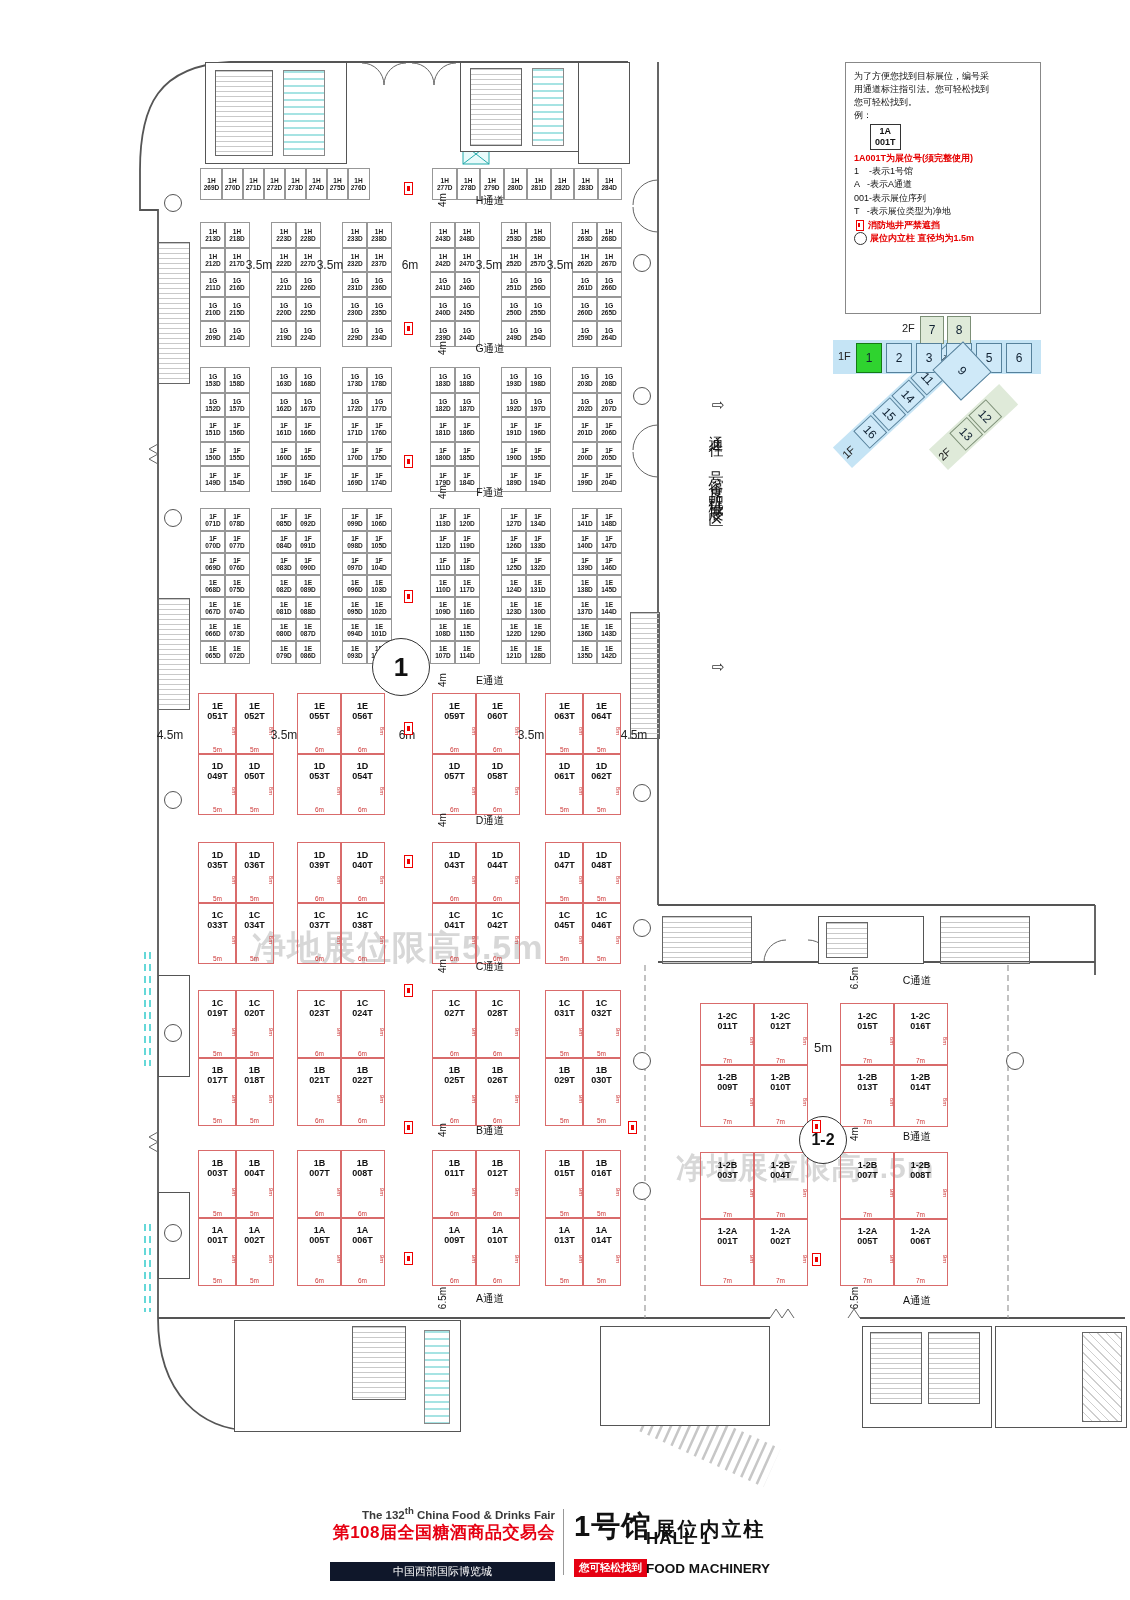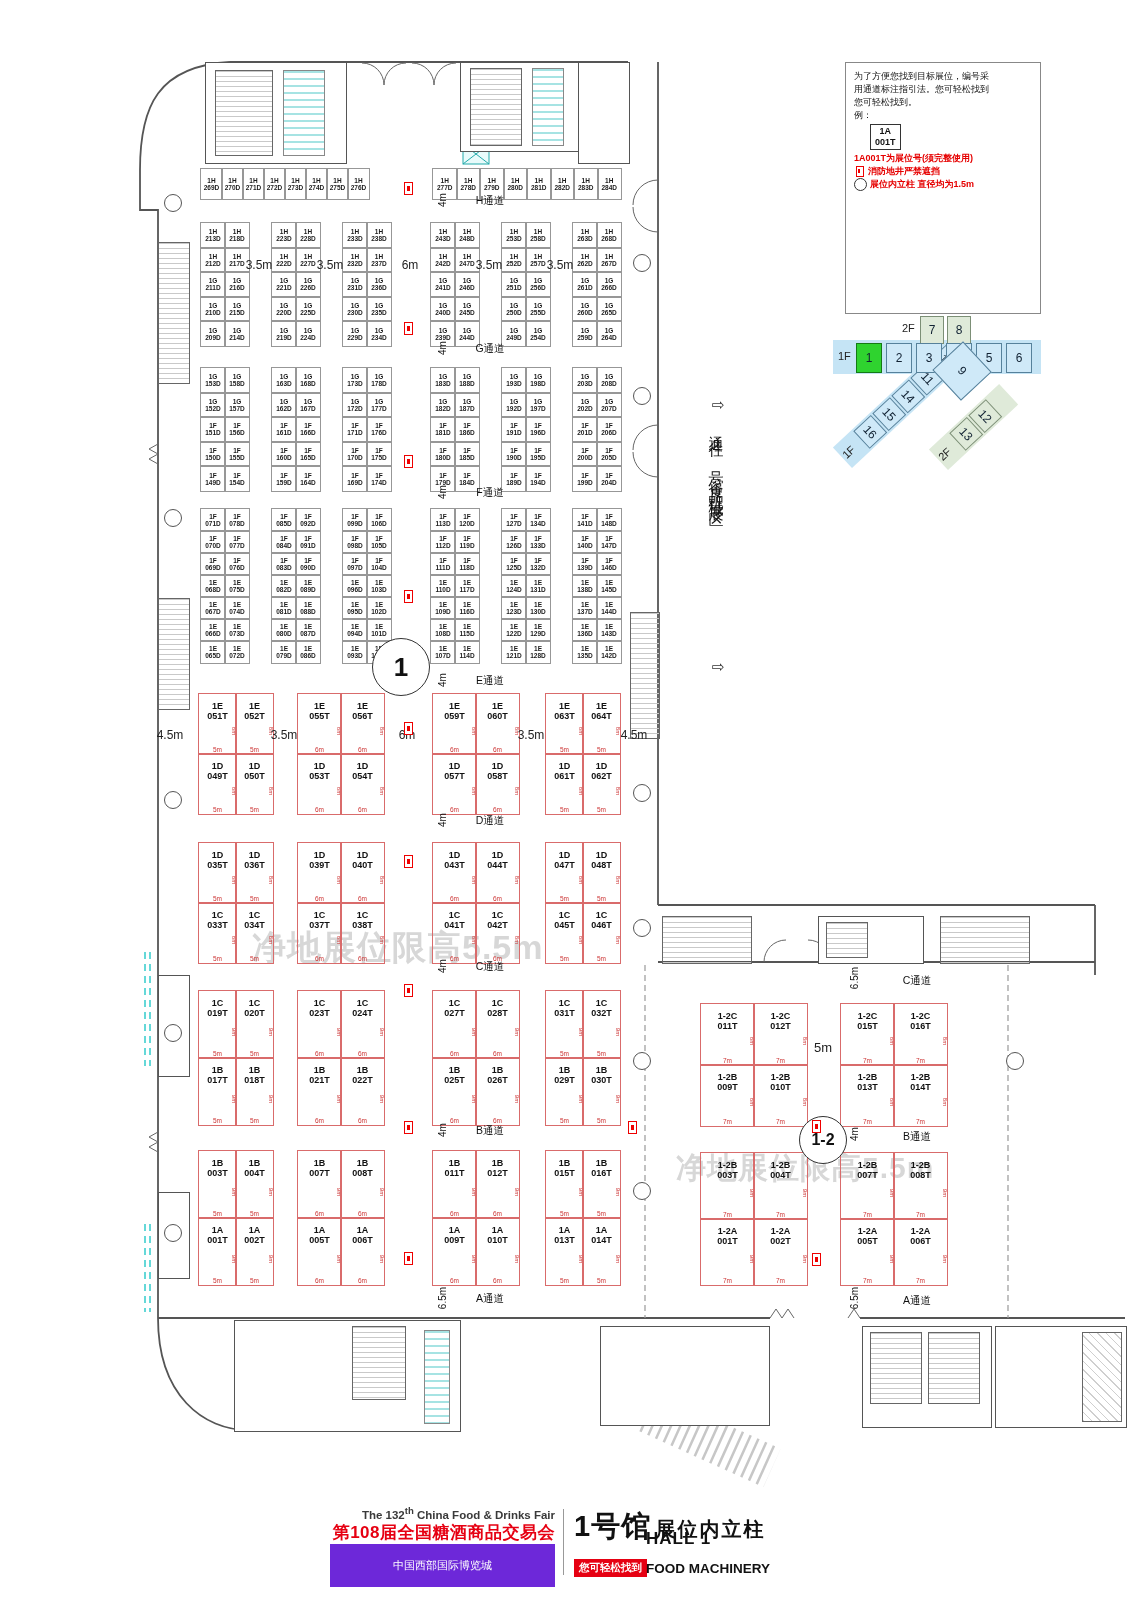--- a/index.html
+++ b/index.html
@@ -46,21 +46,21 @@
   .mm-green{background:#dfead9;border-color:#7c8f76}
   .mm-current{background:#2fd32f;border-color:#157a15}
   .mm-label{font-size:11px;color:#222;z-index:4}
   .mm-strip{background:#c5e4f5;z-index:3}
   .mm-strip2{background:#dfead9;z-index:3}
   .mm-rot span{transform:rotate(90deg);display:block}
   
   #footer{left:330px;top:1505px;width:470px;height:80px;z-index:4}
   .ft-en{font-size:11.5px;font-weight:bold;color:#3a3a3a;text-align:right}
   .ft-cn{font-size:17px;font-weight:bold;color:#e60012;text-align:right;letter-spacing:.5px}
-  .ft-venue{background:#6d28d9;color:#fff;font-size:11px;text-align:center;padding:14px 0;margin-top:0}
+  .ft-venue{background:#0f172a;color:#fff;font-size:11px;text-align:center;padding:2px 0;margin-top:18px}
   .ft-div{position:absolute;left:233px;top:4px;width:1px;height:66px;background:#999}
   .ft-hallcn{font-size:29px;font-weight:bold;color:#111;letter-spacing:1px}
   .ft-type{font-size:20px;font-weight:bold;color:#111;letter-spacing:2px}
   .ft-badge{display:inline-block;background:#e60012;color:#fff;font-size:10.5px;font-weight:bold;padding:2px 5px}
   .ft-hallen{font-size:17px;font-weight:800;color:#111;letter-spacing:1px}
   .ft-typeen{font-size:13.5px;font-weight:800;color:#111}
 </style>
 </head>
 <body>
 
@@ -119,20 +119,21 @@
         <div>为了方便您找到目标展位，编号采</div>
         <div>用通道标注指引法。您可轻松找到</div>
         <div>您可轻松找到。</div>
       </div>
     <div>例：</div>
     <div class="lg-exbox">
       <div>1A</div>
       <div>001T</div>
     </div>
     <div class="red">1A001T为展位号(须完整使用)</div>
+    <div class="lg-code" id="lg-code"><div>1    -表示1号馆</div><div>A   -表示A通道</div><div>001-表示展位序列</div><div>T   -表示展位类型为净地</div></div>
     <div class="lg-item">
       <span class="lg-fire">
           <i></i>
         </span>
       <span class="red">消防地井严禁遮挡</span>
     </div>
     <div class="lg-item">
       <span class="lg-circ"></span>
       <span class="red">展位内立柱 直径均为1.5m</span>
     </div>

